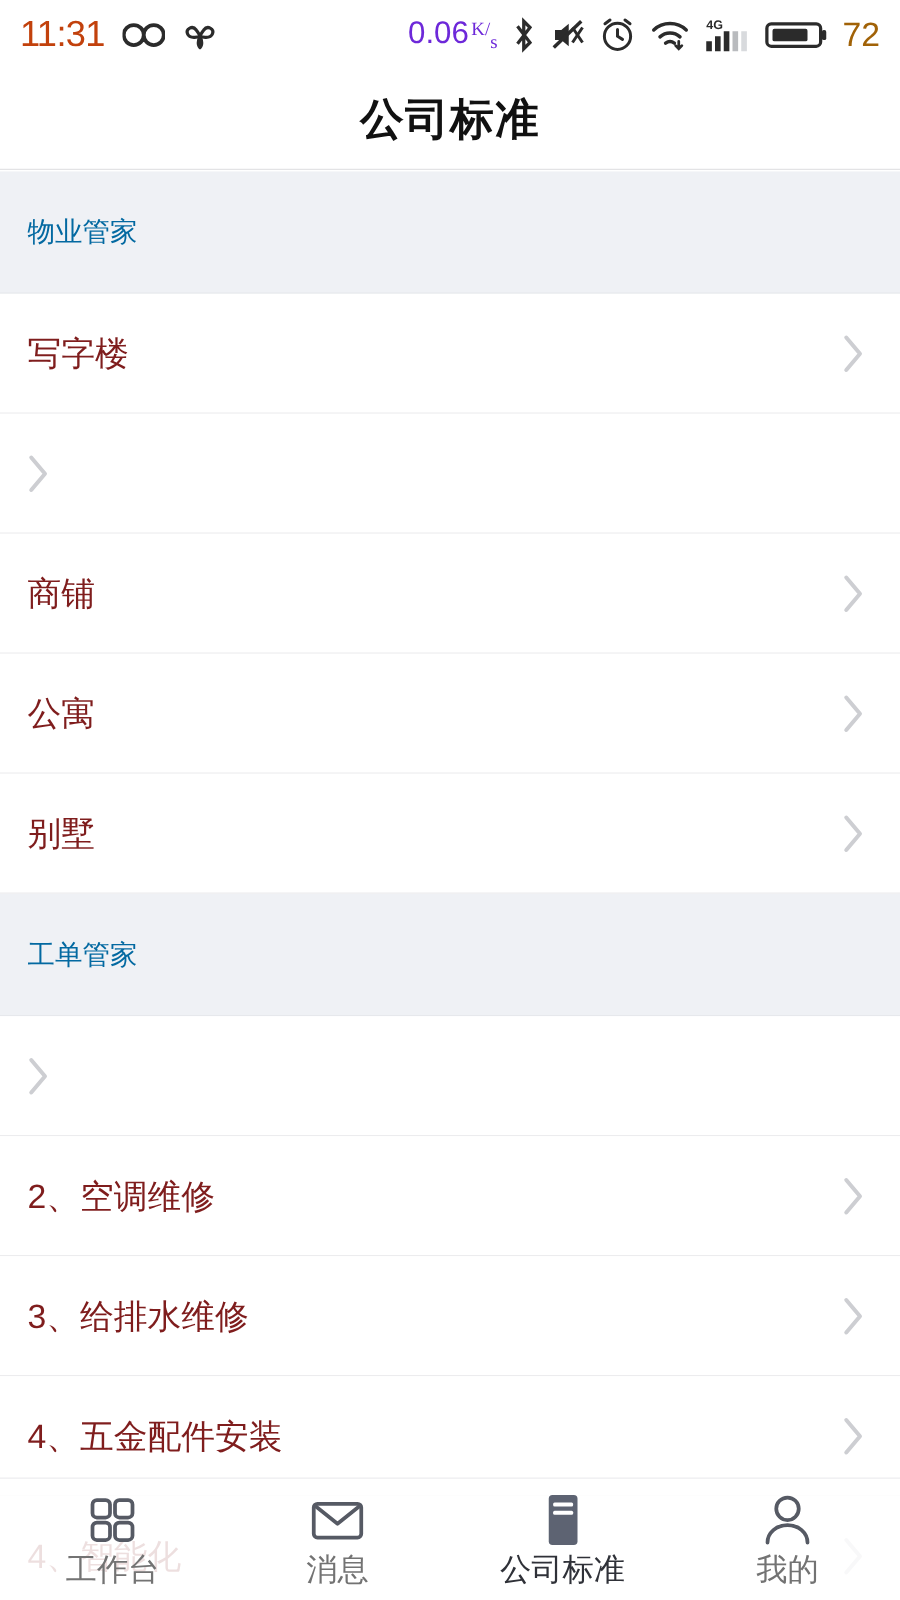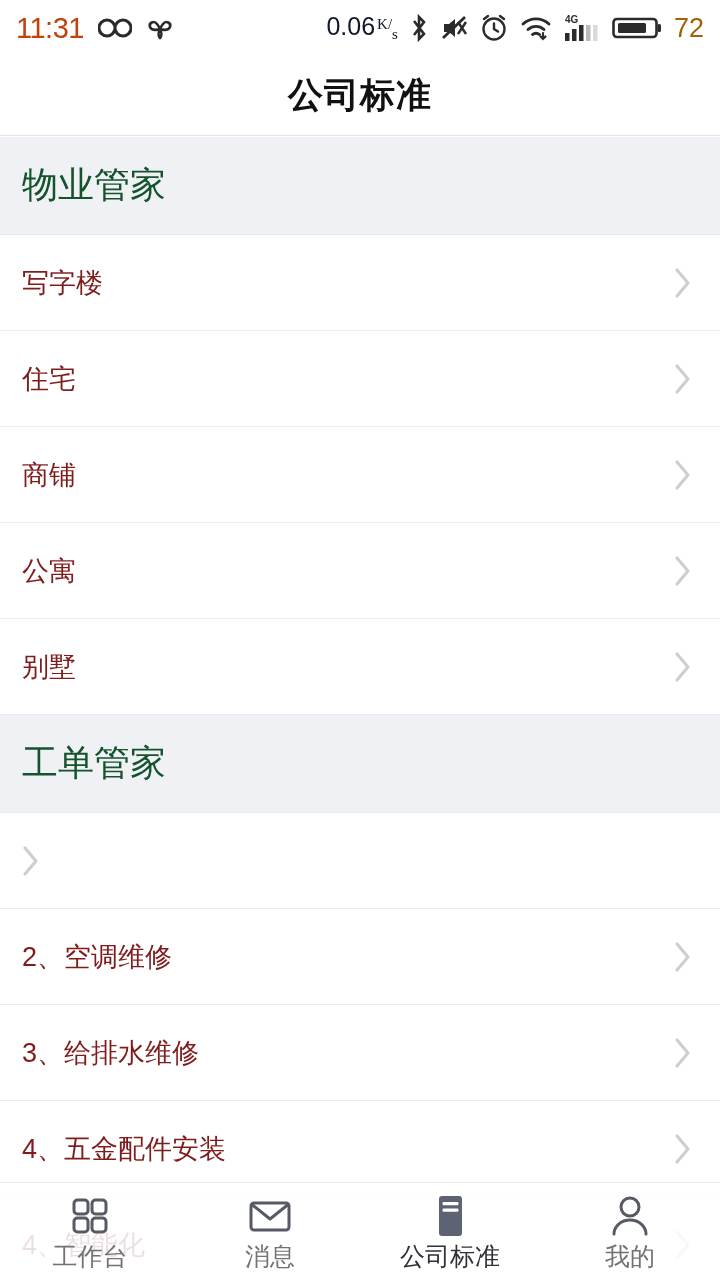--- a/index.html
+++ b/index.html
@@ -38,21 +38,21 @@
     line-height: 1;
   }
   .status-right {
     margin-left: auto;
     display: flex;
     align-items: center;
     gap: 11px;
   }
   .net-speed {
     font-size: 25px;
-    color: #0f172a;
+    color: #6d28d9;
     line-height: 1;
     display: flex;
     align-items: baseline;
   }
   .net-speed .unit {
     font-size: 15px;
     margin-left: 2px;
     position: relative;
     top: -6px;
     font-family: Liberation Serif, serif;
@@ -100,22 +100,22 @@
   .section-header {
     height: 98px;
     background: #eff1f5;
     display: flex;
     align-items: center;
     padding-left: 22px;
     box-sizing: border-box;
     border-bottom: 1px solid #e6e8ec;
   }
   .section-header-text {
-    font-size: 36px;
-    color: #14532d;
+    font-size: 22px;
+    color: #0369a1;
   }
   .list-row {
     height: 96px;
     background: #ffffff;
     display: flex;
     align-items: center;
     padding: 0 20px 0 22px;
     box-sizing: border-box;
     border-bottom: 1px solid #ececee;
     position: relative;
@@ -264,21 +264,20 @@
   <div class="list-row">
     <span class="list-row-label">写字楼</span>
     <span class="chevron">
       <svg width="18" height="32" viewBox="0 0 18 32">
           <path d="M3 3 L14 16 L3 29" fill="none" stroke="#cdced2" stroke-width="3.2" stroke-linecap="round" stroke-linejoin="round"></path>
         </svg>
     </span>
   </div>
 
   <div class="list-row">
-    <span class="list-row-label">住宅</span>
     <span class="chevron">
       <svg width="18" height="32" viewBox="0 0 18 32">
           <path d="M3 3 L14 16 L3 29" fill="none" stroke="#cdced2" stroke-width="3.2" stroke-linecap="round" stroke-linejoin="round"></path>
         </svg>
     </span>
   </div>
 
   <div class="list-row">
     <span class="list-row-label">商铺</span>
     <span class="chevron">

